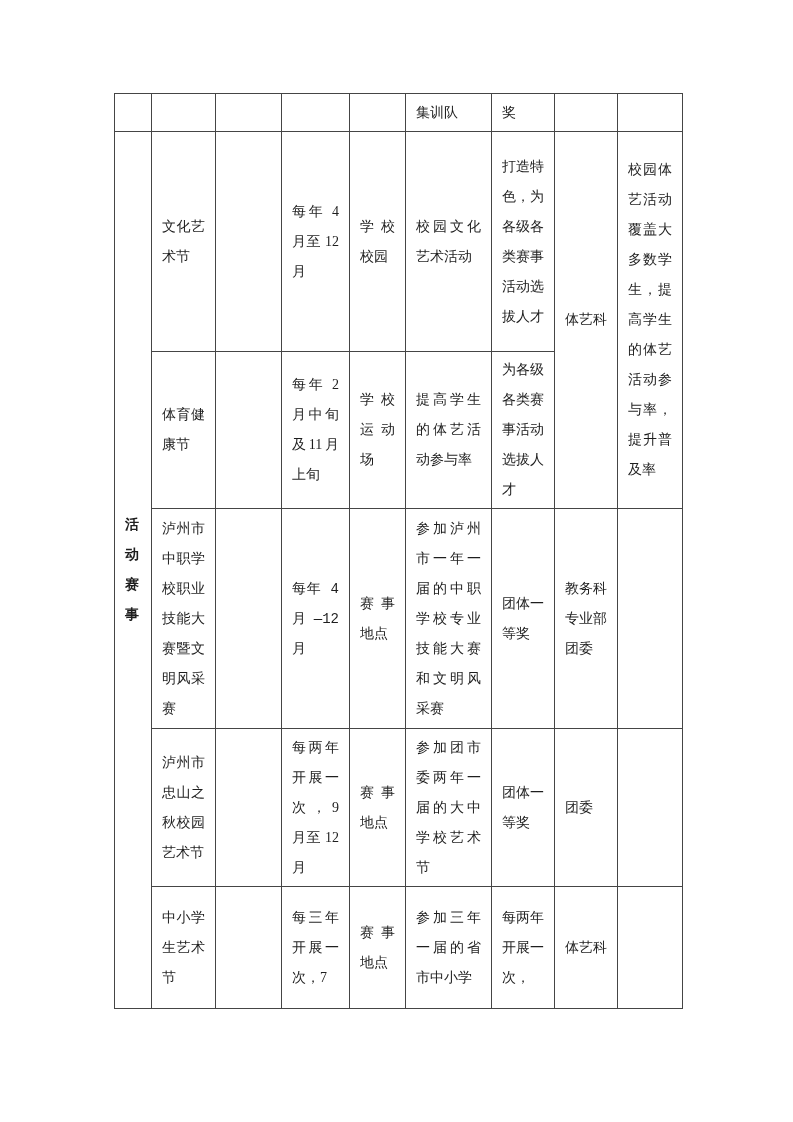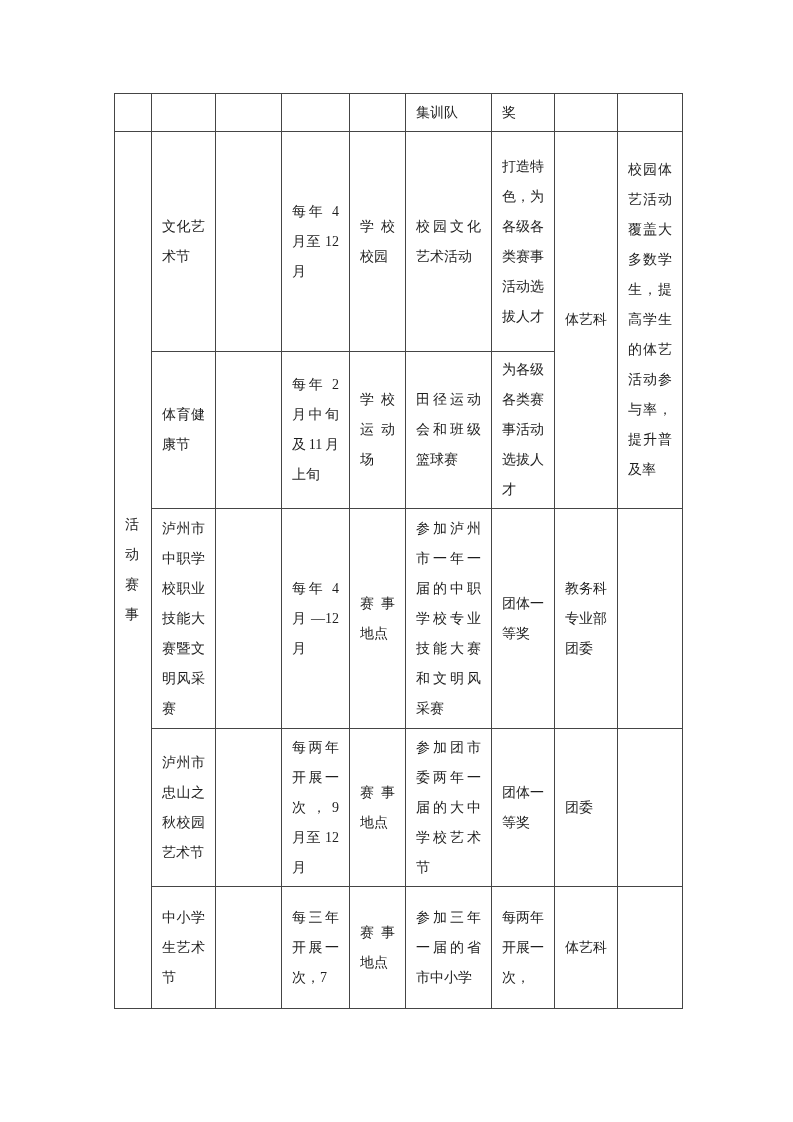--- a/index.html
+++ b/index.html
@@ -41,30 +41,31 @@
     white-space: pre-line;
     overflow: hidden;
     word-break: normal;
   }
   
   td.cell-category {
     padding: 130px 8px 4px 8px;
     line-height: 40px;
     text-align: center;
     vertical-align: middle;
+    font-weight: bold;
   }
   
   td.cell-dept {
     padding: 2px 12px;
   }
   
   tr.r0 { height: 38px; }
   tr.r1 { height: 220px; }
   tr.r2 { height: 157px; }
-  tr.r3 { height: 220px; }
+  tr.r3 { height: 220px; font-family: Liberation Mono, monospace; }
   tr.r4 { height: 158px; }
   tr.r5 { height: 122px; }
 </style>
 </head>
 <body>
 
 <div class="page">
   <table class="doc-table">
     <colgroup>
       <col style="width:37px">
@@ -101,21 +102,21 @@
       <td>打造特色，为各级各类赛事活动选拔人才</td>
       <td class="cell-dept" rowspan="2">体艺科</td>
       <td rowspan="2">校园体艺活动覆盖大多数学生，提高学生的体艺活动参与率，提升普及率</td>
     </tr>
 
     <tr class="r2">
       <td>体育健康节</td>
       <td></td>
       <td>每年 2 月中旬及11月上旬</td>
       <td>学校运动场</td>
-      <td>田径运动会和班级篮球赛</td>
+      <td>提高学生的体艺活动参与率</td>
       <td>为各级各类赛事活动选拔人才</td>
     </tr>
 
     <tr class="r3">
       <td>泸州市中职学校职业技能大赛暨文明风采赛</td>
       <td></td>
       <td>每年 4 月—12 月</td>
       <td>赛事地点</td>
       <td>参加泸州市一年一届的中职学校专业技能大赛和文明风采赛</td>
       <td>团体一等奖</td>

